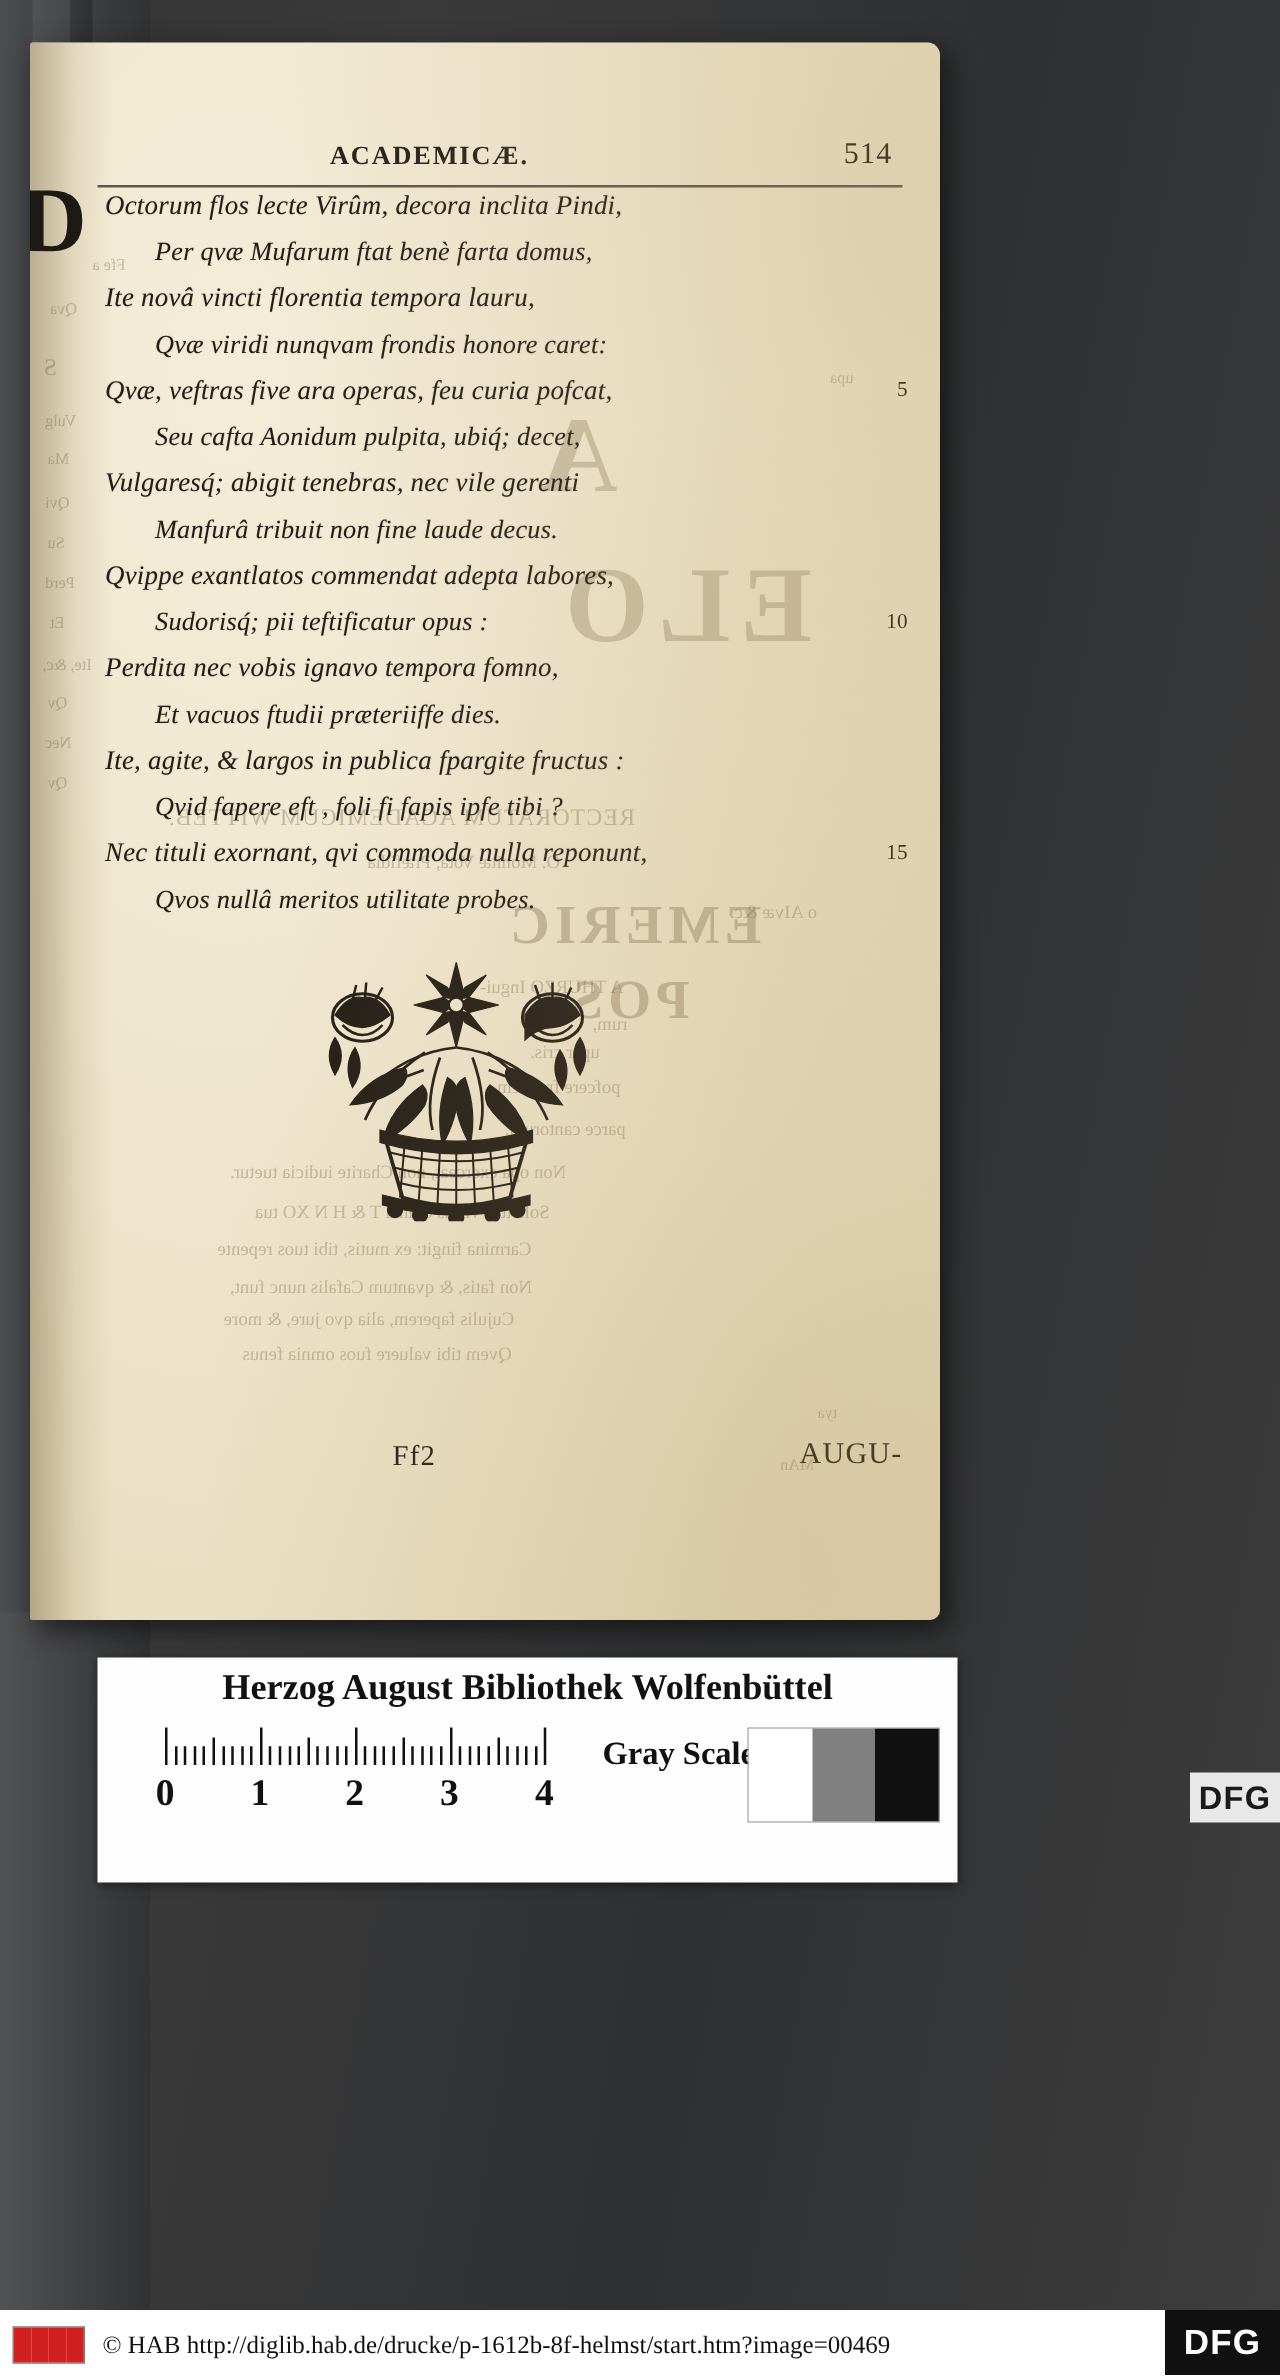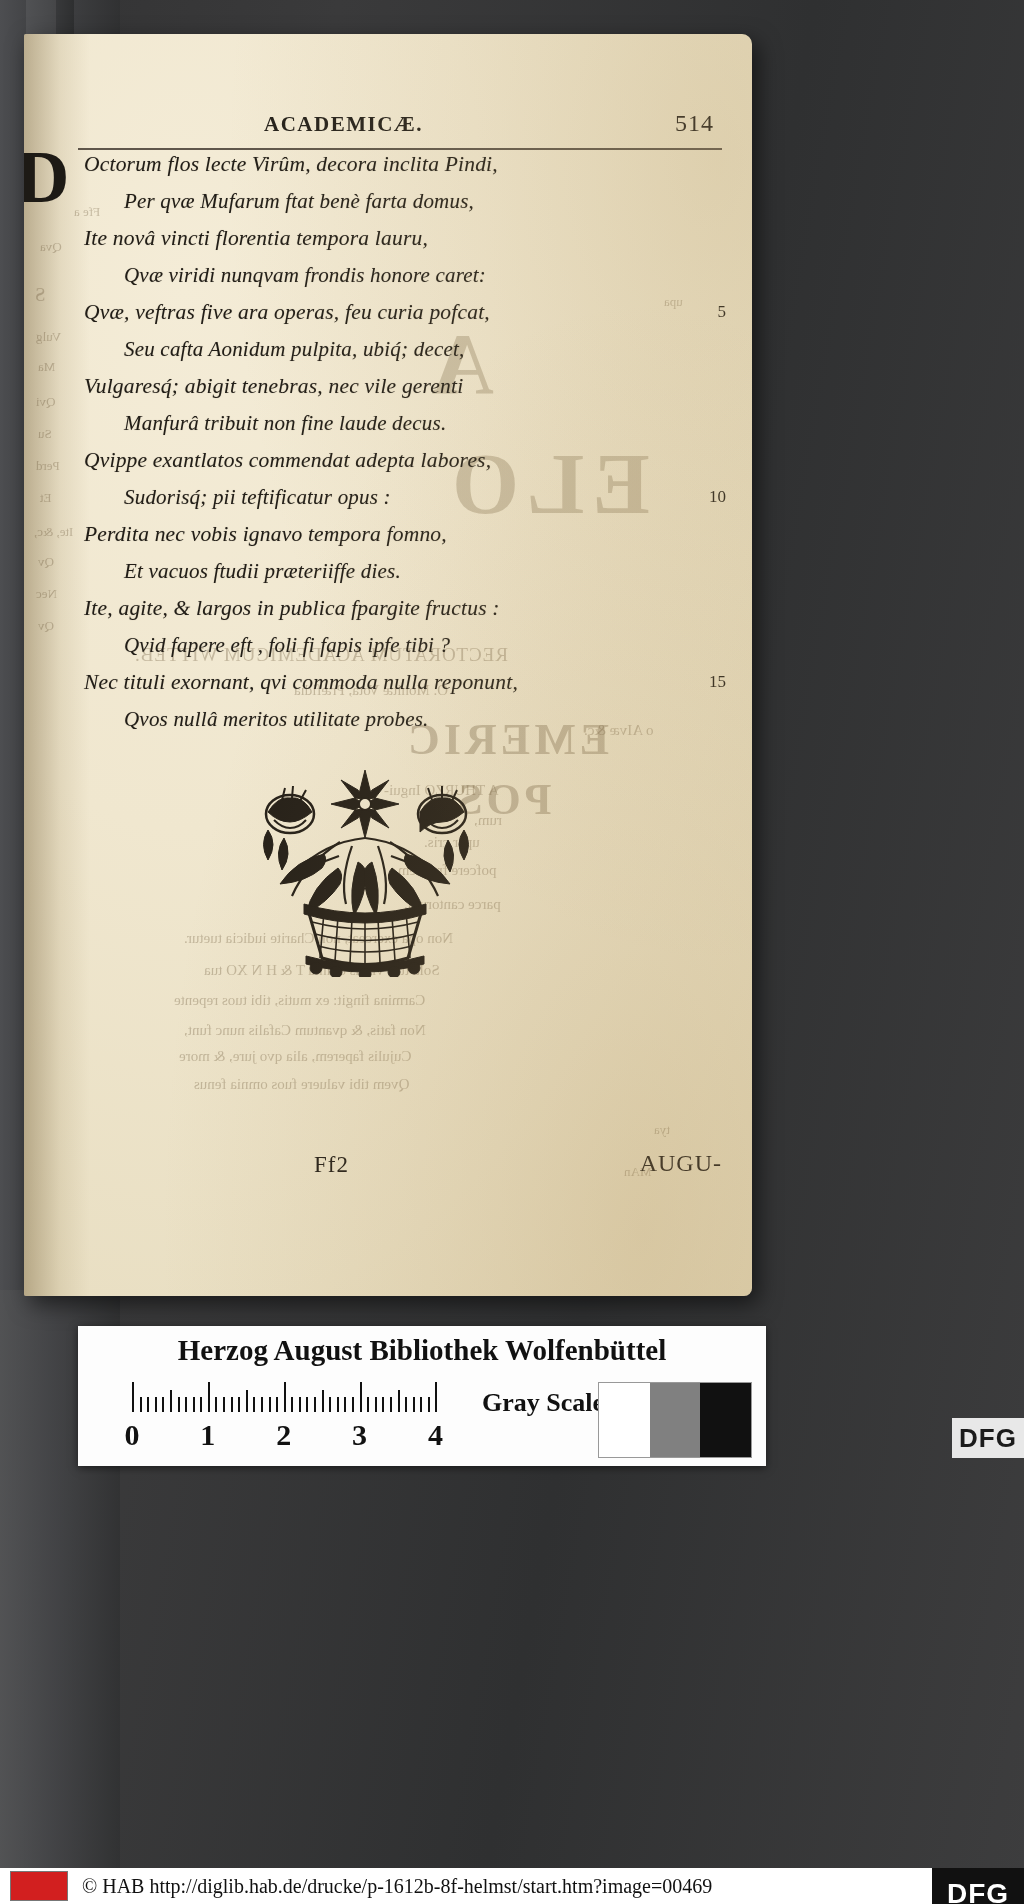--- a/index.html
+++ b/index.html
@@ -182,21 +182,21 @@
     font-size: 24px;
     color: #231e18;
     font-variant: small-caps;
     letter-spacing: 1px;
   }
 
   
   #hab-bar {
     position: absolute;
     left: 78px; top: 1326px;
-    width: 688px; height: 140px;
+    width: 688px; height: 180px;
     background: #fdfdfd;
     box-shadow: 0 2px 8px rgba(0,0,0,.5);
   }
   #hab-title {
     position: absolute;
     left: 0; right: 0; top: 8px;
     text-align: center;
     font-size: 29px;
     font-weight: 700;
     color: #111;
@@ -261,21 +261,21 @@
     display: flex;
     align-items: center;
     justify-content: center;
     font-family: "Liberation Sans", sans-serif;
   }
 
   
   #credit-bar {
     position: absolute;
     left: 0; right: 0; bottom: 0;
-    height: 36px;
+    height: 56px;
     background: #ffffff;
     display: flex;
     align-items: center;
   }
   #colour-chips {
     display: flex;
     height: 28px;
     width: 56px;
     margin-left: 10px;
     border: 1px solid #777;

